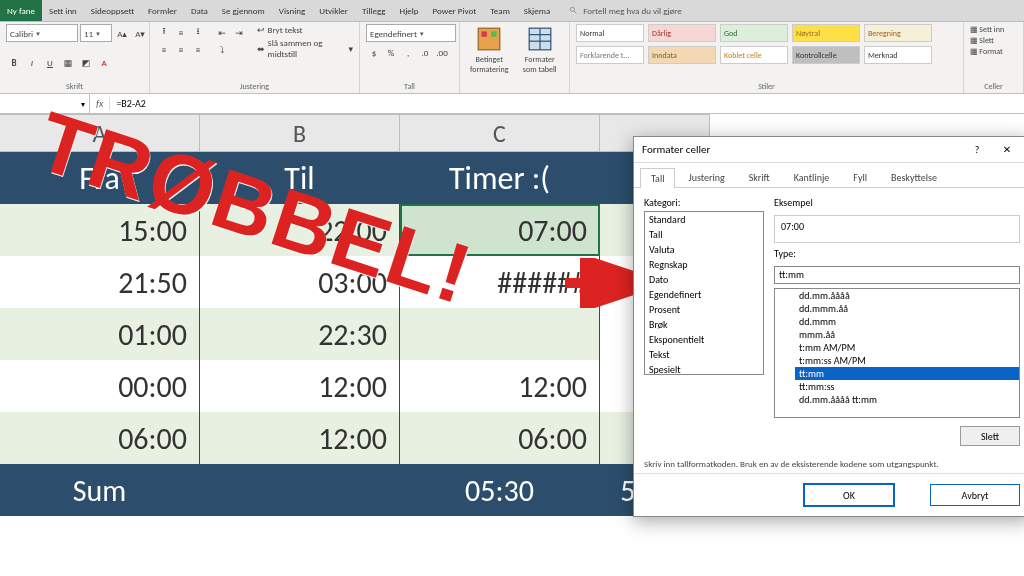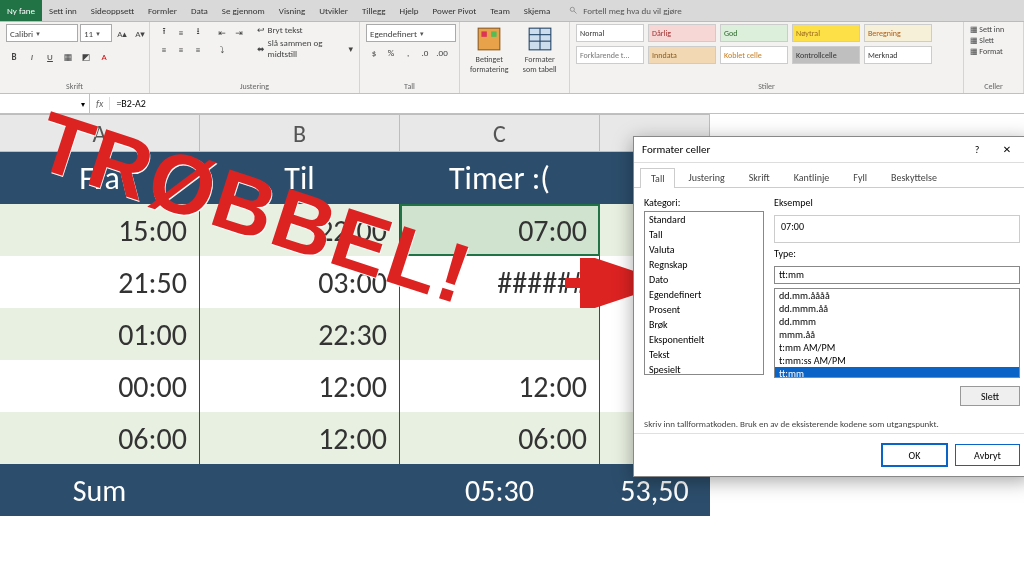--- a/index.html
+++ b/index.html
@@ -10,21 +10,21 @@
   .menubar .tab { padding: 0 7px; height: 100%; display: flex; align-items: center; cursor: pointer; }
   .menubar .tab.active { background: #217346; color: #fff; }
   .menubar .tell { color: #555; padding-left: 12px; display: flex; align-items: center; gap: 4px; }
   .menubar .tell svg { width: 10px; height: 10px; }
 
   
   .ribbon { height: 72px; background: #f3f2f1; border-bottom: 1px solid #c0c0c0; display: flex; font-size: 9px; color: #444; }
   .grp { border-right: 1px solid #d4d4d4; padding: 2px 6px; display: flex; flex-direction: column; justify-content: space-between; }
   .grp-label { text-align: center; font-size: 8px; color: #666; }
   .grp-body { flex: 1; display: flex; gap: 4px; align-items: flex-start; }
-  .font-grp .row { display: flex; gap: 2px; align-items: center; margin-bottom: 2px; }
+  .font-grp .row { display: flex; gap: 2px; align-items: center; margin-bottom: 8px; }
   .combo { height: 18px; border: 1px solid #aaa; background: #fff; display: flex; align-items: center; padding: 0 3px; font-size: 9px; }
   .combo .caret { margin-left: 3px; font-size: 7px; color: #555; }
   .btn-sm { width: 16px; height: 16px; display: flex; align-items: center; justify-content: center; border: 1px solid transparent; cursor: pointer; }
   .align-grp .cluster { display: flex; flex-direction: column; gap: 1px; }
   .align-grp .r { display: flex; gap: 1px; }
   .bigbtn { display: flex; flex-direction: column; align-items: center; width: 52px; padding: 2px; cursor: pointer; font-size: 8px; text-align: center; gap: 2px; }
   .bigbtn svg { width: 26px; height: 26px; }
   .styles-grp { flex: 1; }
   .styles-grid { display: grid; grid-template-columns: repeat(5, 68px); grid-template-rows: 18px 18px; gap: 4px; }
   .style-cell { border: 1px solid #ccc; font-size: 8px; display: flex; align-items: center; padding: 0 3px; overflow: hidden; white-space: nowrap; }
@@ -64,28 +64,28 @@
   .dlg-tab.active { border-color: #ccc; background: #fff; position: relative; top: 1px; }
   .dlg-body { padding: 8px 10px; display: flex; gap: 10px; }
   .dlg-left { width: 120px; }
   .dlg-lbl { font-size: 10px; margin-bottom: 2px; }
   .listbox { border: 1px solid #888; height: 164px; overflow: hidden; background:#fff;}
   .listbox div { padding: 1px 4px; font-size: 10px; cursor:pointer;}
   .listbox .selitem { background: #0a64c8; color: #fff; }
   .dlg-right { flex: 1; display: flex; flex-direction: column; gap: 4px; }
   .sample { border: 1px solid #ccc; padding: 4px 6px; height: 28px; font-size: 10px; }
   .typein { height: 18px; border: 1px solid #888; padding: 1px 4px; background:#fff;}
-  .fmtlist { border: 1px solid #888; height: 90px; overflow-y: auto; }
+  .fmtlist { border: 1px solid #888; height: 130px; overflow-y: auto; padding-left: 20px; }
   .fmtlist div { padding: 0 4px; font-size: 10px; cursor:pointer;}
   .fmtlist .selitem { background: #0a64c8; color: #fff; }
   .dlg-delrow { display:flex; justify-content:flex-end; margin-top:4px;}
   .dlg-del { width: 60px; height: 20px; border: 1px solid #999; background:#efefef; font-size:10px; cursor:pointer;}
   .dlg-hint { font-size: 9px; color: #444; padding: 4px 10px; }
   .dlg-foot { display: flex; justify-content: flex-end; gap: 8px; padding: 10px; border-top: 1px solid #e0e0e0; }
-  .dlg-foot button { width: 65px; height: 22px; border: 1px solid #0a64c8; background: #fff; font-size: 10px; cursor:pointer; }
+  .dlg-foot button { width: 90px; height: 22px; border: 1px solid #0a64c8; background: #fff; font-size: 10px; cursor:pointer;margin-left:28px; }
   .dlg-foot button.primary { outline: 1px solid #0a64c8; }
 </style>
 </head>
 <body>
 
 <div class="menubar" id="menubar">
     <div class="tab active">Ny fane</div>
     <div class="tab">Sett inn</div>
     <div class="tab">Sideoppsett</div>
     <div class="tab">Formler</div>

